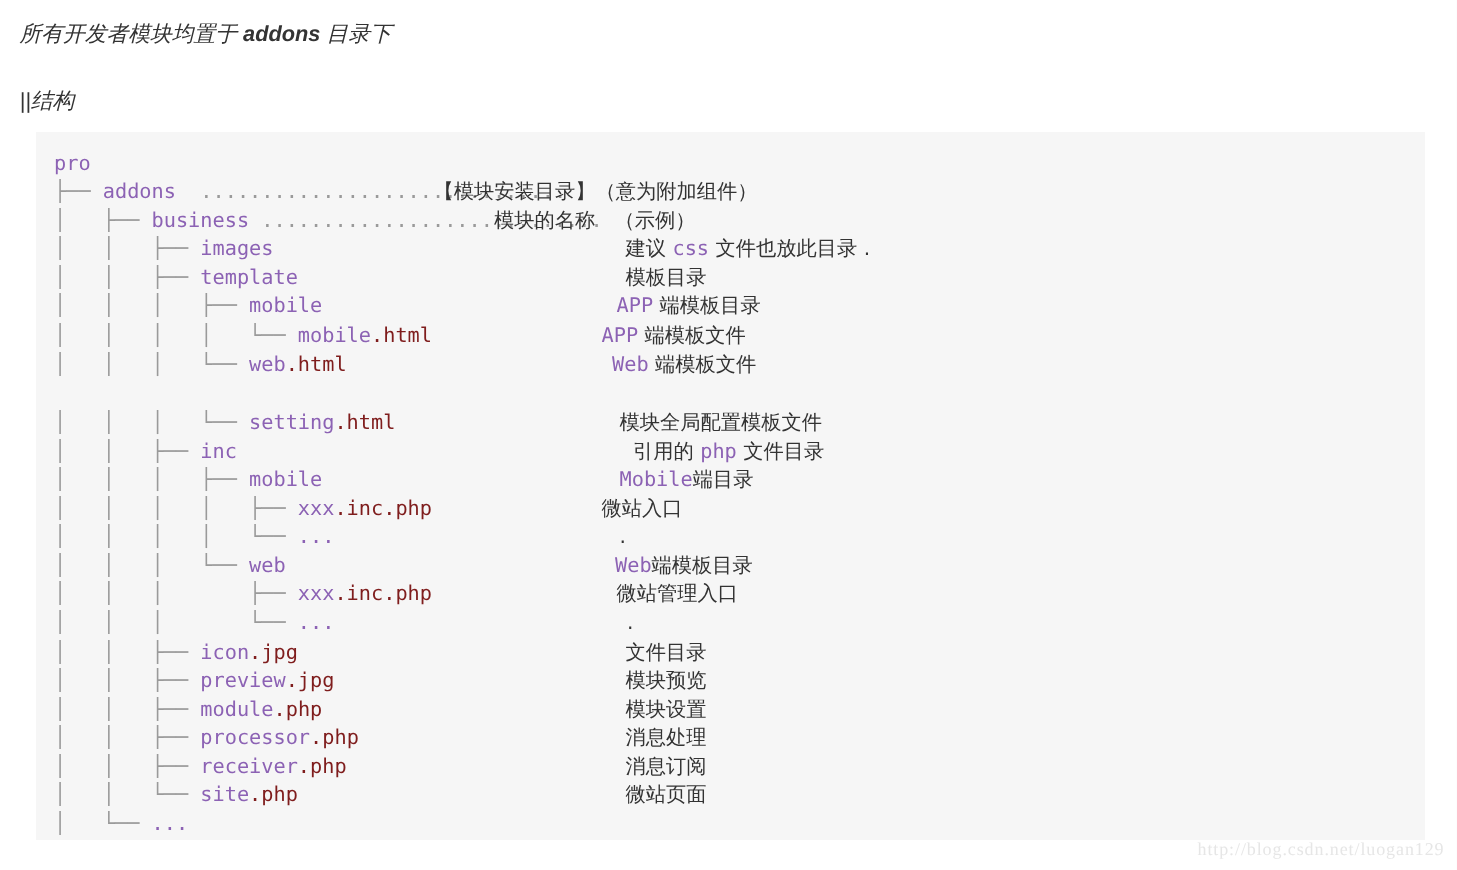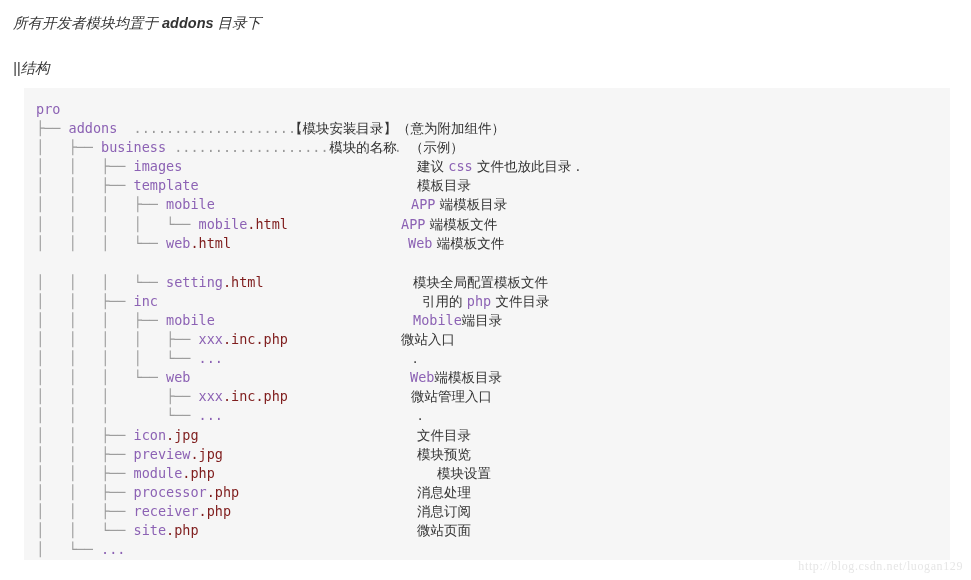--- a/index.html
+++ b/index.html
@@ -94,21 +94,21 @@
       <div class="code-line" style="position: relative; margin-top: 20px;"><span class="tk-tree">│   │   │   └── </span><span class="tk-dir">setting</span><span class="tk-ext">.html</span><span style="position: absolute; left: 377px; top: 0px;"><span class="tk-cn">模块全局配置模板文件</span></span></div>
       <div class="code-line" style="position: relative;"><span class="tk-tree">│   │   ├── </span><span class="tk-dir">inc</span><span style="position: absolute; left: 386px; top: 0px;"><span class="tk-cn">引用的 </span><span class="tk-ident">php</span><span class="tk-cn"> 文件目录</span></span></div>
       <div class="code-line" style="position: relative;"><span class="tk-tree">│   │   │   ├── </span><span class="tk-dir">mobile</span><span style="position: absolute; left: 377px; top: 0px;"><span class="tk-ident">Mobile</span><span class="tk-cn">端目录</span></span></div>
       <div class="code-line" style="position: relative;"><span class="tk-tree">│   │   │   │   ├── </span><span class="tk-dir">xxx</span><span class="tk-ext">.inc.php</span><span style="position: absolute; left: 365px; top: 0px;"><span class="tk-cn">微站入口</span></span></div>
       <div class="code-line" style="position: relative;"><span class="tk-tree">│   │   │   │   └── </span><span class="tk-dir">...</span><span style="position: absolute; left: 377px; top: 0px;"><span class="tk-cn">.</span></span></div>
       <div class="code-line" style="position: relative;"><span class="tk-tree">│   │   │   └── </span><span class="tk-dir">web</span><span style="position: absolute; left: 374px; top: 0px;"><span class="tk-ident">Web</span><span class="tk-cn">端模板目录</span></span></div>
       <div class="code-line" style="position: relative;"><span class="tk-tree">│   │   │       ├── </span><span class="tk-dir">xxx</span><span class="tk-ext">.inc.php</span><span style="position: absolute; left: 375px; top: 0px;"><span class="tk-cn">微站管理入口</span></span></div>
       <div class="code-line" style="position: relative;"><span class="tk-tree">│   │   │       └── </span><span class="tk-dir">...</span><span style="position: absolute; left: 382px; top: 0px;"><span class="tk-cn">.</span></span></div>
       <div class="code-line" style="position: relative;"><span class="tk-tree">│   │   ├── </span><span class="tk-dir">icon</span><span class="tk-ext">.jpg</span><span style="position: absolute; left: 381px; top: 0px;"><span class="tk-cn">文件目录</span></span></div>
       <div class="code-line" style="position: relative;"><span class="tk-tree">│   │   ├── </span><span class="tk-dir">preview</span><span class="tk-ext">.jpg</span><span style="position: absolute; left: 381px; top: 0px;"><span class="tk-cn">模块预览</span></span></div>
-      <div class="code-line" style="position: relative;"><span class="tk-tree">│   │   ├── </span><span class="tk-dir">module</span><span class="tk-ext">.php</span><span style="position: absolute; left: 381px; top: 0px; margin-left: 20px;"><span class="tk-cn">模块设置</span></span></div>
+      <div class="code-line" style="position: relative;"><span class="tk-tree">│   │   ├── </span><span class="tk-dir">module</span><span class="tk-ext">.php</span><span style="position: absolute; left: 381px; top: 0px;"><span class="tk-cn">模块设置</span></span></div>
       <div class="code-line" style="position: relative;"><span class="tk-tree">│   │   ├── </span><span class="tk-dir">processor</span><span class="tk-ext">.php</span><span style="position: absolute; left: 381px; top: 0px;"><span class="tk-cn">消息处理</span></span></div>
       <div class="code-line" style="position: relative;"><span class="tk-tree">│   │   ├── </span><span class="tk-dir">receiver</span><span class="tk-ext">.php</span><span style="position: absolute; left: 381px; top: 0px;"><span class="tk-cn">消息订阅</span></span></div>
       <div class="code-line" style="position: relative;"><span class="tk-tree">│   │   └── </span><span class="tk-dir">site</span><span class="tk-ext">.php</span><span style="position: absolute; left: 381px; top: 0px;"><span class="tk-cn">微站页面</span></span></div>
       <div class="code-line" style="position: relative;"><span class="tk-tree">│   └── </span><span class="tk-dir">...</span></div>
     </div>
 </div>
 
 <div class="watermark">http://blog.csdn.net/luogan129</div>
 
 </body></html>

